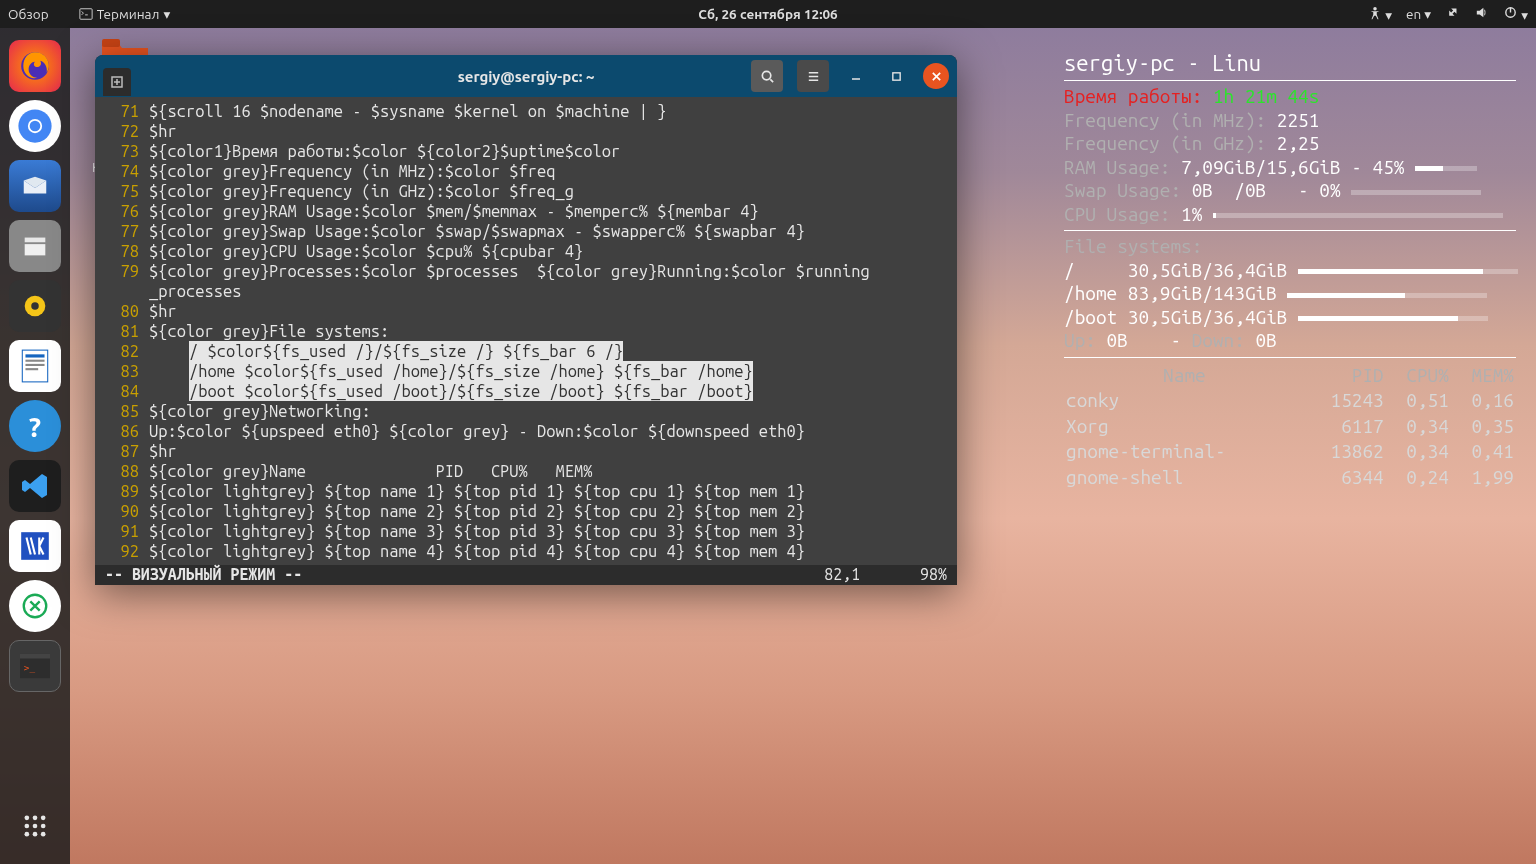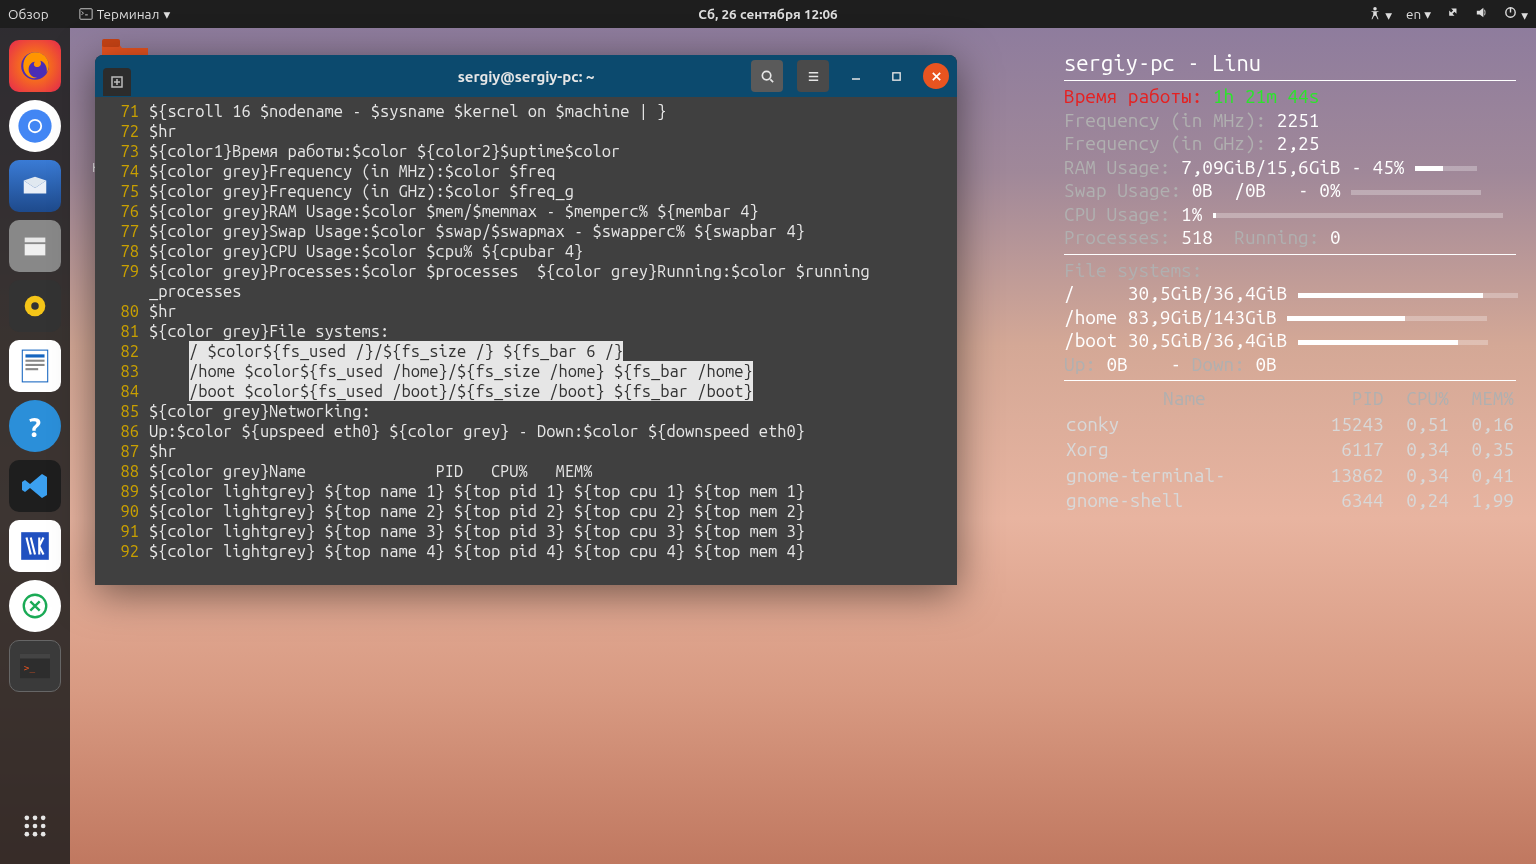--- a/index.html
+++ b/index.html
@@ -223,32 +223,36 @@
         </div>
       <div class="term-btn" style="background:#e95420;">
           <svg width="11" height="11" viewBox="0 0 12 12" stroke="#fff" stroke-width="1.8">
             <line x1="2" y1="2" x2="10" y2="10"></line>
             <line x1="10" y1="2" x2="2" y2="10"></line>
           </svg>
         </div>
     </div>
   </div>
   <div class="term-body" id="term-lines"><div class="ln"><span class="lno">71</span><span class="txt">${scroll 16 $nodename - $sysname $kernel on $machine | }</span></div><div class="ln"><span class="lno">72</span><span class="txt">$hr</span></div><div class="ln"><span class="lno">73</span><span class="txt">${color1}Время работы:$color ${color2}$uptime$color</span></div><div class="ln"><span class="lno">74</span><span class="txt">${color grey}Frequency (in MHz):$color $freq</span></div><div class="ln"><span class="lno">75</span><span class="txt">${color grey}Frequency (in GHz):$color $freq_g</span></div><div class="ln"><span class="lno">76</span><span class="txt">${color grey}RAM Usage:$color $mem/$memmax - $memperc% ${membar 4}</span></div><div class="ln"><span class="lno">77</span><span class="txt">${color grey}Swap Usage:$color $swap/$swapmax - $swapperc% ${swapbar 4}</span></div><div class="ln"><span class="lno">78</span><span class="txt">${color grey}CPU Usage:$color $cpu% ${cpubar 4}</span></div><div class="ln"><span class="lno">79</span><span class="txt">${color grey}Processes:$color $processes  ${color grey}Running:$color $running</span></div><div class="ln"><span class="lno"></span><span class="txt">_processes</span></div><div class="ln"><span class="lno">80</span><span class="txt">$hr</span></div><div class="ln"><span class="lno">81</span><span class="txt">${color grey}File systems:</span></div><div class="ln"><span class="lno">82</span><span class="hl">/ $color${fs_used /}/${fs_size /} ${fs_bar 6 /}</span></div><div class="ln"><span class="lno">83</span><span class="hl">/home $color${fs_used /home}/${fs_size /home} ${fs_bar /home}</span></div><div class="ln"><span class="lno">84</span><span class="hl">/boot $color${fs_used /boot}/${fs_size /boot} ${fs_bar /boot}</span></div><div class="ln"><span class="lno">85</span><span class="txt">${color grey}Networking:</span></div><div class="ln"><span class="lno">86</span><span class="txt">Up:$color ${upspeed eth0} ${color grey} - Down:$color ${downspeed eth0}</span></div><div class="ln"><span class="lno">87</span><span class="txt">$hr</span></div><div class="ln"><span class="lno">88</span><span class="txt">${color grey}Name              PID   CPU%   MEM%</span></div><div class="ln"><span class="lno">89</span><span class="txt">${color lightgrey} ${top name 1} ${top pid 1} ${top cpu 1} ${top mem 1}</span></div><div class="ln"><span class="lno">90</span><span class="txt">${color lightgrey} ${top name 2} ${top pid 2} ${top cpu 2} ${top mem 2}</span></div><div class="ln"><span class="lno">91</span><span class="txt">${color lightgrey} ${top name 3} ${top pid 3} ${top cpu 3} ${top mem 3}</span></div><div class="ln"><span class="lno">92</span><span class="txt">${color lightgrey} ${top name 4} ${top pid 4} ${top cpu 4} ${top mem 4}</span></div></div>
+  <div class="term-status">
+    <span class="mode">-- ВИЗУАЛЬНЫЙ РЕЖИМ --</span>
+    <span class="pos">82,1</span>
+    <span class="pct">98%</span>
+  </div>
 </div>
 
 <div class="conky">
   <div class="title">sergiy-pc - Linu</div>
   <hr>
   <div class="row"><span class="red">Время работы:</span> <span class="green">1h 21m 44s</span></div>
   <div class="row"><span class="grey">Frequency (in MHz):</span> <span>2251</span></div>
   <div class="row"><span class="grey">Frequency (in GHz):</span> <span>2,25</span></div>
   <div class="row"><span class="grey">RAM Usage:</span> <span>7,09GiB/15,6GiB - 45%</span> <span class="bar" style="width:62px;"><span class="fill" style="width:45%"></span></span></div>
   <div class="row"><span class="grey">Swap Usage:</span> <span>0B  /0B   - 0%</span> <span class="bar" style="width:130px;"><span class="fill" style="width:0%"></span></span></div>
   <div class="row"><span class="grey">CPU Usage:</span> <span>1%</span> <span class="bar" style="width:290px;"><span class="fill" style="width:1%"></span></span></div>
-  <div class="row"><span class="grey">Processes:</span> <span>518</span>  <span class="grey">Running:</span> <span>0</span></div>
   <hr>
   <div class="row grey">File systems:</div>
   <div id="conky-fs">
       <div class="row">/     30,5GiB/36,4GiB <span class="bar" style="width: 230px; max-width: 220px;"><span class="fill" style="width:84%"></span></span></div>
       <div class="row">/home 83,9GiB/143GiB <span class="bar" style="width: 200px; max-width: 220px;"><span class="fill" style="width:59%"></span></span></div>
       <div class="row">/boot 30,5GiB/36,4GiB <span class="bar" style="width: 190px; max-width: 220px;"><span class="fill" style="width:84%"></span></span></div>
     </div>
   <div class="row"><span class="grey">Up:</span> <span>0B</span>    - <span class="grey">Down:</span> <span>0B</span></div>
   <hr>
   <table>

